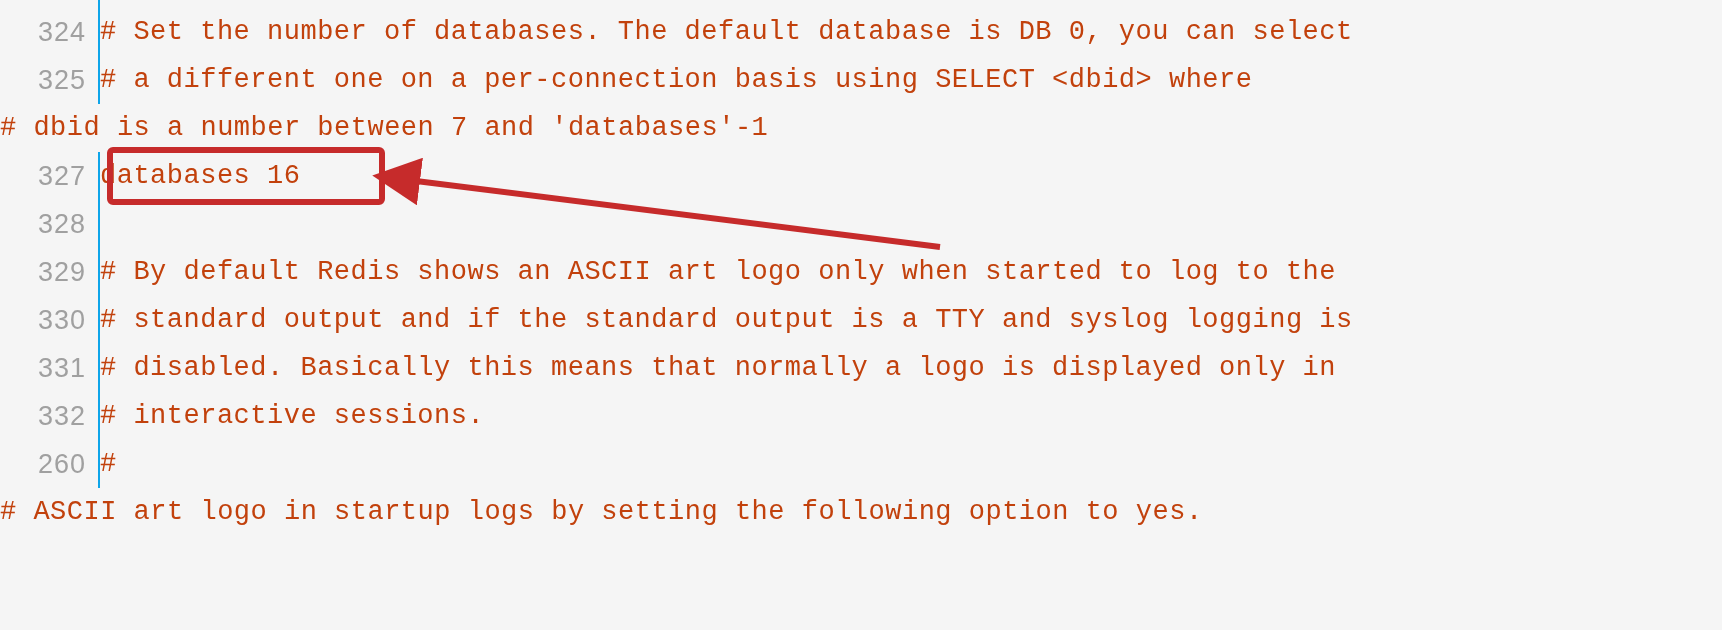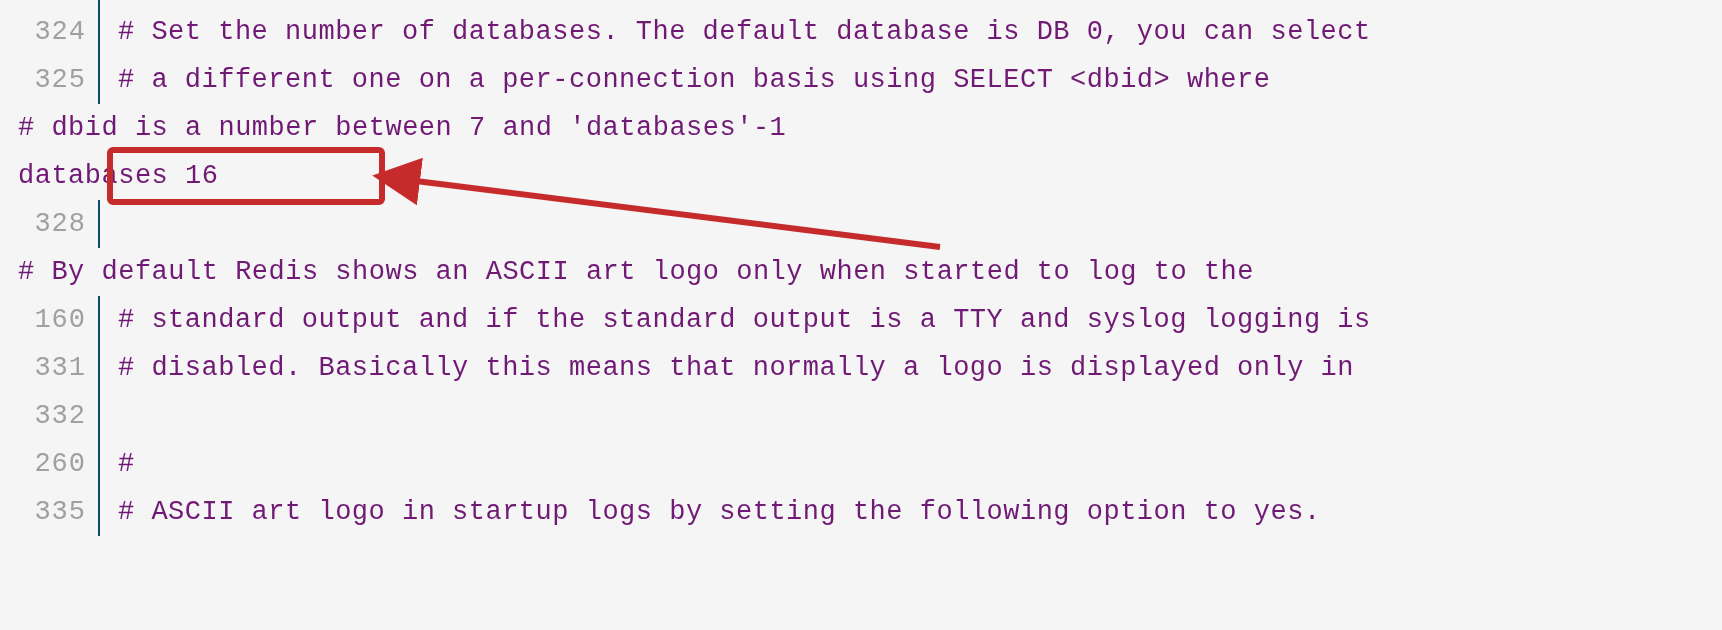--- a/index.html
+++ b/index.html
@@ -26,30 +26,29 @@
       display: flex;
       align-items: stretch;
       height: 48px;
     }
     .gutter {
       width: 100px;
       min-width: 100px;
       text-align: right;
       padding-right: 12px;
       color: #a0a0a0;
-      border-right: 2px solid #0c4a6e;
-      font-family: Liberation Mono, monospace;
+      border-right: 2px solid #0ea5e9;
+      font-family: Liberation Sans, sans-serif;
       display: flex;
       align-items: center;
       justify-content: flex-end;
       letter-spacing: 1px;
     }
     .content {
-      padding-left: 18px;
-      color: #701a75;
+      color: #c2410c;
       white-space: pre;
       display: flex;
       align-items: center;
       letter-spacing: 0.5px;
     }
     .partial-line {
       height: 8px;
       overflow: hidden;
     }
     .partial-line .gutter {
@@ -84,46 +83,48 @@
     <div class="content"># Set the number of databases. The default database is DB 0, you can select</div>
   </div>
   <div class="code-line">
     <div class="gutter">325</div>
     <div class="content"># a different one on a per-connection basis using SELECT &lt;dbid&gt; where</div>
   </div>
   <div class="code-line">
     <div class="content"># dbid is a number between 7 and 'databases'-1</div>
   </div>
   <div class="code-line">
+    <div class="gutter">327</div>
     <div class="content">databases 16</div>
   </div>
   <div class="code-line">
     <div class="gutter">328</div>
     <div class="content"></div>
   </div>
   <div class="code-line">
+    <div class="gutter">329</div>
     <div class="content"># By default Redis shows an ASCII art logo only when started to log to the</div>
   </div>
   <div class="code-line">
-    <div class="gutter">160</div>
+    <div class="gutter">330</div>
     <div class="content"># standard output and if the standard output is a TTY and syslog logging is</div>
   </div>
   <div class="code-line">
     <div class="gutter">331</div>
     <div class="content"># disabled. Basically this means that normally a logo is displayed only in</div>
   </div>
   <div class="code-line">
     <div class="gutter">332</div>
+    <div class="content"># interactive sessions.</div>
   </div>
   <div class="code-line">
     <div class="gutter">260</div>
     <div class="content">#</div>
   </div>
   <div class="code-line">
-    <div class="gutter">335</div>
     <div class="content"># ASCII art logo in startup logs by setting the following option to yes.</div>
   </div>
 </div>
 
 <div class="highlight-box"></div>
 
 <svg class="annotation-arrow" width="1722" height="630" style="left:0;top:0;">
   <defs>
     <marker id="arrowhead" markerWidth="8" markerHeight="8" refX="2" refY="4" orient="auto">
       <polygon points="0 0, 8 4, 0 8" fill="#c62b2b"></polygon>

